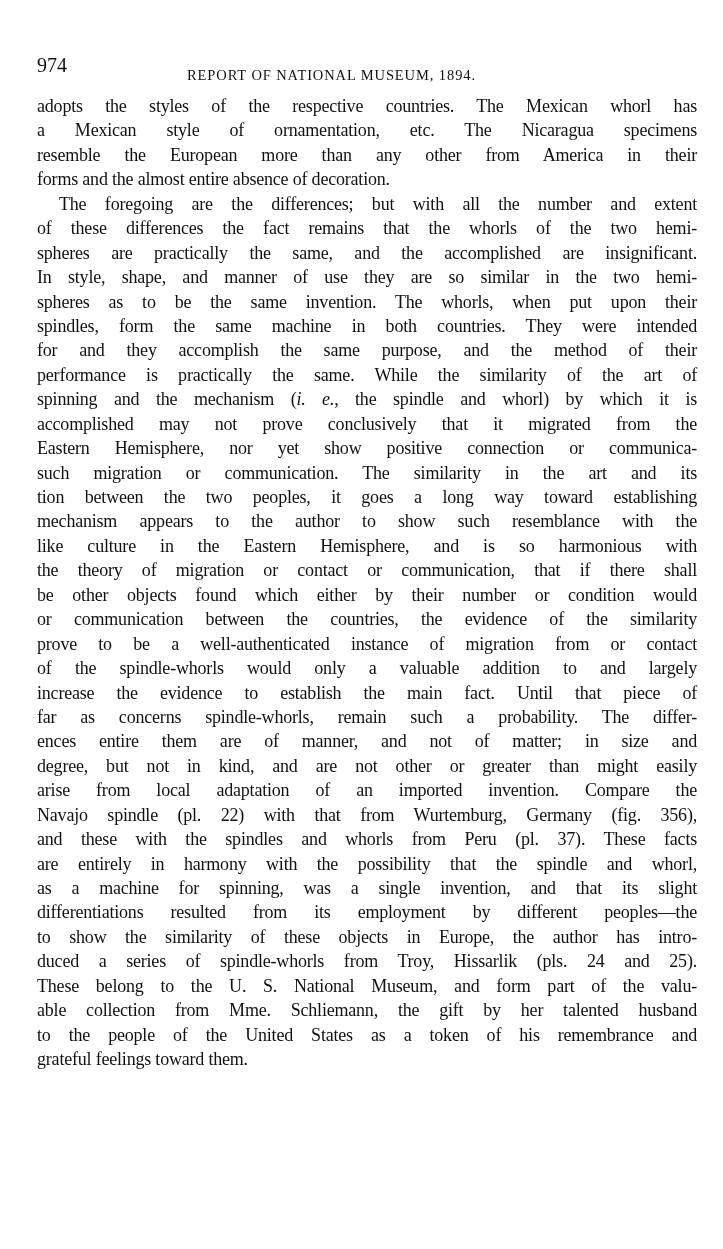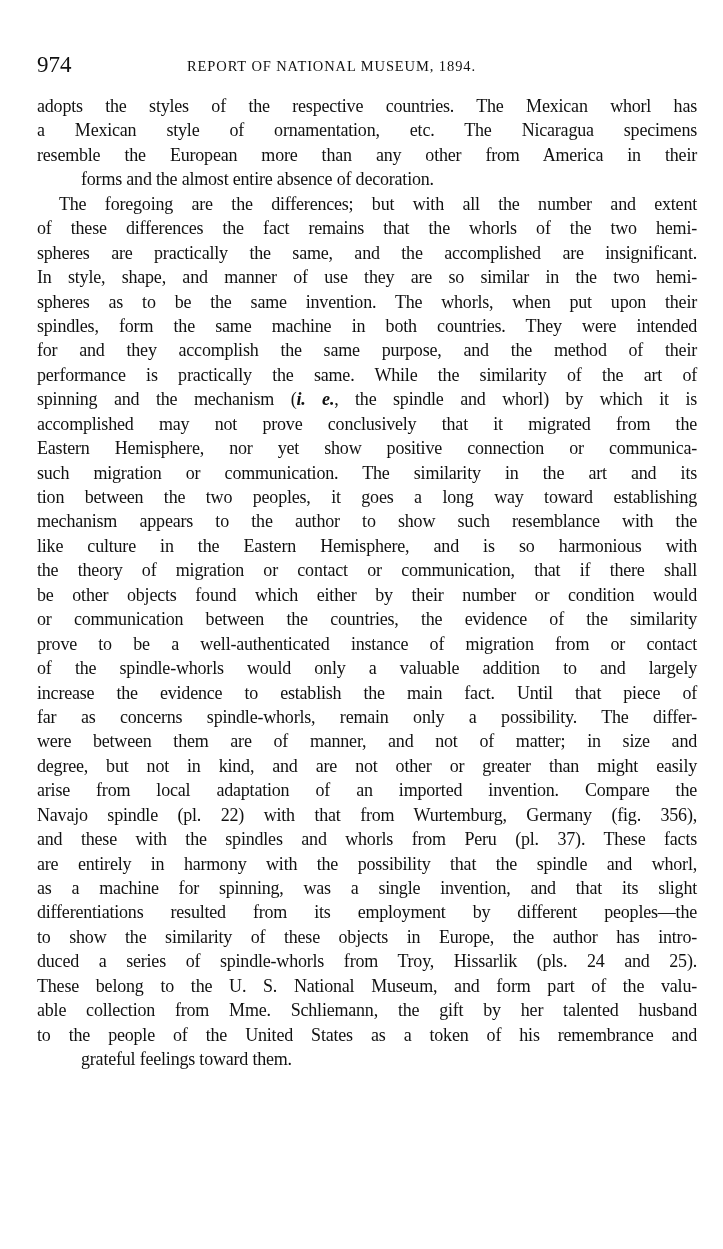--- a/index.html
+++ b/index.html
@@ -19,27 +19,27 @@
     position: absolute;
     top: 53px;
     left: 37px;
     width: 660px;
     height: 24px;
   }
   .page-number {
     position: absolute;
     left: 0;
     top: 0;
-    font-size: 23px;
+    font-size: 20px;
     line-height: 24px;
   }
   .running-head {
     position: absolute;
     left: 150px;
-    top: 3px;
+    top: 12px;
     font-size: 14.5px;
     letter-spacing: 0.9px;
     line-height: 20px;
     text-align: right;
   }
   .body-text {
     position: absolute;
     top: 94px;
     left: 37px;
     width: 660px;
@@ -52,23 +52,22 @@
     white-space: nowrap;
     text-align: justify;
     text-align-last: justify;
     letter-spacing: -0.2px;
   }
   .line.indent {
     padding-left: 22px;
   }
   .line.last {
     text-align-last: left;
-    margin-left: 44px;
   }
-  .italic { font-style: italic; font-weight: bold; }
+  .italic { font-style: italic; }
 </style>
 </head>
 <body>
 
 <div class="page-header">
   <span class="page-number">974</span>
   <span class="running-head">REPORT OF NATIONAL MUSEUM, 1894.</span>
 </div>
 
 <div class="body-text">
@@ -90,22 +89,22 @@
   <span class="line">such migration or communication.  The similarity in the art and its</span>
   <span class="line">tion between the two peoples, it goes a long way toward establishing</span>
   <span class="line">mechanism appears to the author to show such resemblance with the</span>
   <span class="line">like culture in the Eastern Hemisphere, and is so harmonious with</span>
   <span class="line">the theory of migration or contact or communication, that if there shall</span>
   <span class="line">be other objects found which either by their number or condition would</span>
   <span class="line">or communication between the countries, the evidence of the similarity</span>
   <span class="line">prove to be a well-authenticated instance of migration from or contact</span>
   <span class="line">of the spindle-whorls would only a valuable addition to and largely</span>
   <span class="line">increase the evidence to establish the main fact.  Until that piece of</span>
-  <span class="line">far as concerns spindle-whorls, remain only a possibility.  The differ-</span>
-  <span class="line">were between them are of manner, and not of matter; in size and</span>
+  <span class="line">far as concerns spindle-whorls, remain such a probability.  The differ-</span>
+  <span class="line">ences entire them are of manner, and not of matter; in size and</span>
   <span class="line">degree, but not in kind, and are not other or greater than might easily</span>
   <span class="line">arise from local adaptation of an imported invention.  Compare the</span>
   <span class="line">Navajo spindle (pl. 22) with that from Wurtemburg, Germany (fig. 356),</span>
   <span class="line">and these with the spindles and whorls from Peru (pl. 37).  These facts</span>
   <span class="line">are entirely in harmony with the possibility that the spindle and whorl,</span>
   <span class="line">as a machine for spinning, was a single invention, and that its slight</span>
   <span class="line">differentiations resulted from its employment by different peoples—the</span>
   <span class="line">to show the similarity of these objects in Europe, the author has intro-</span>
   <span class="line">duced a series of spindle-whorls from Troy, Hissarlik (pls. 24 and 25).</span>
   <span class="line">These belong to the U. S. National Museum, and form part of the valu-</span>

